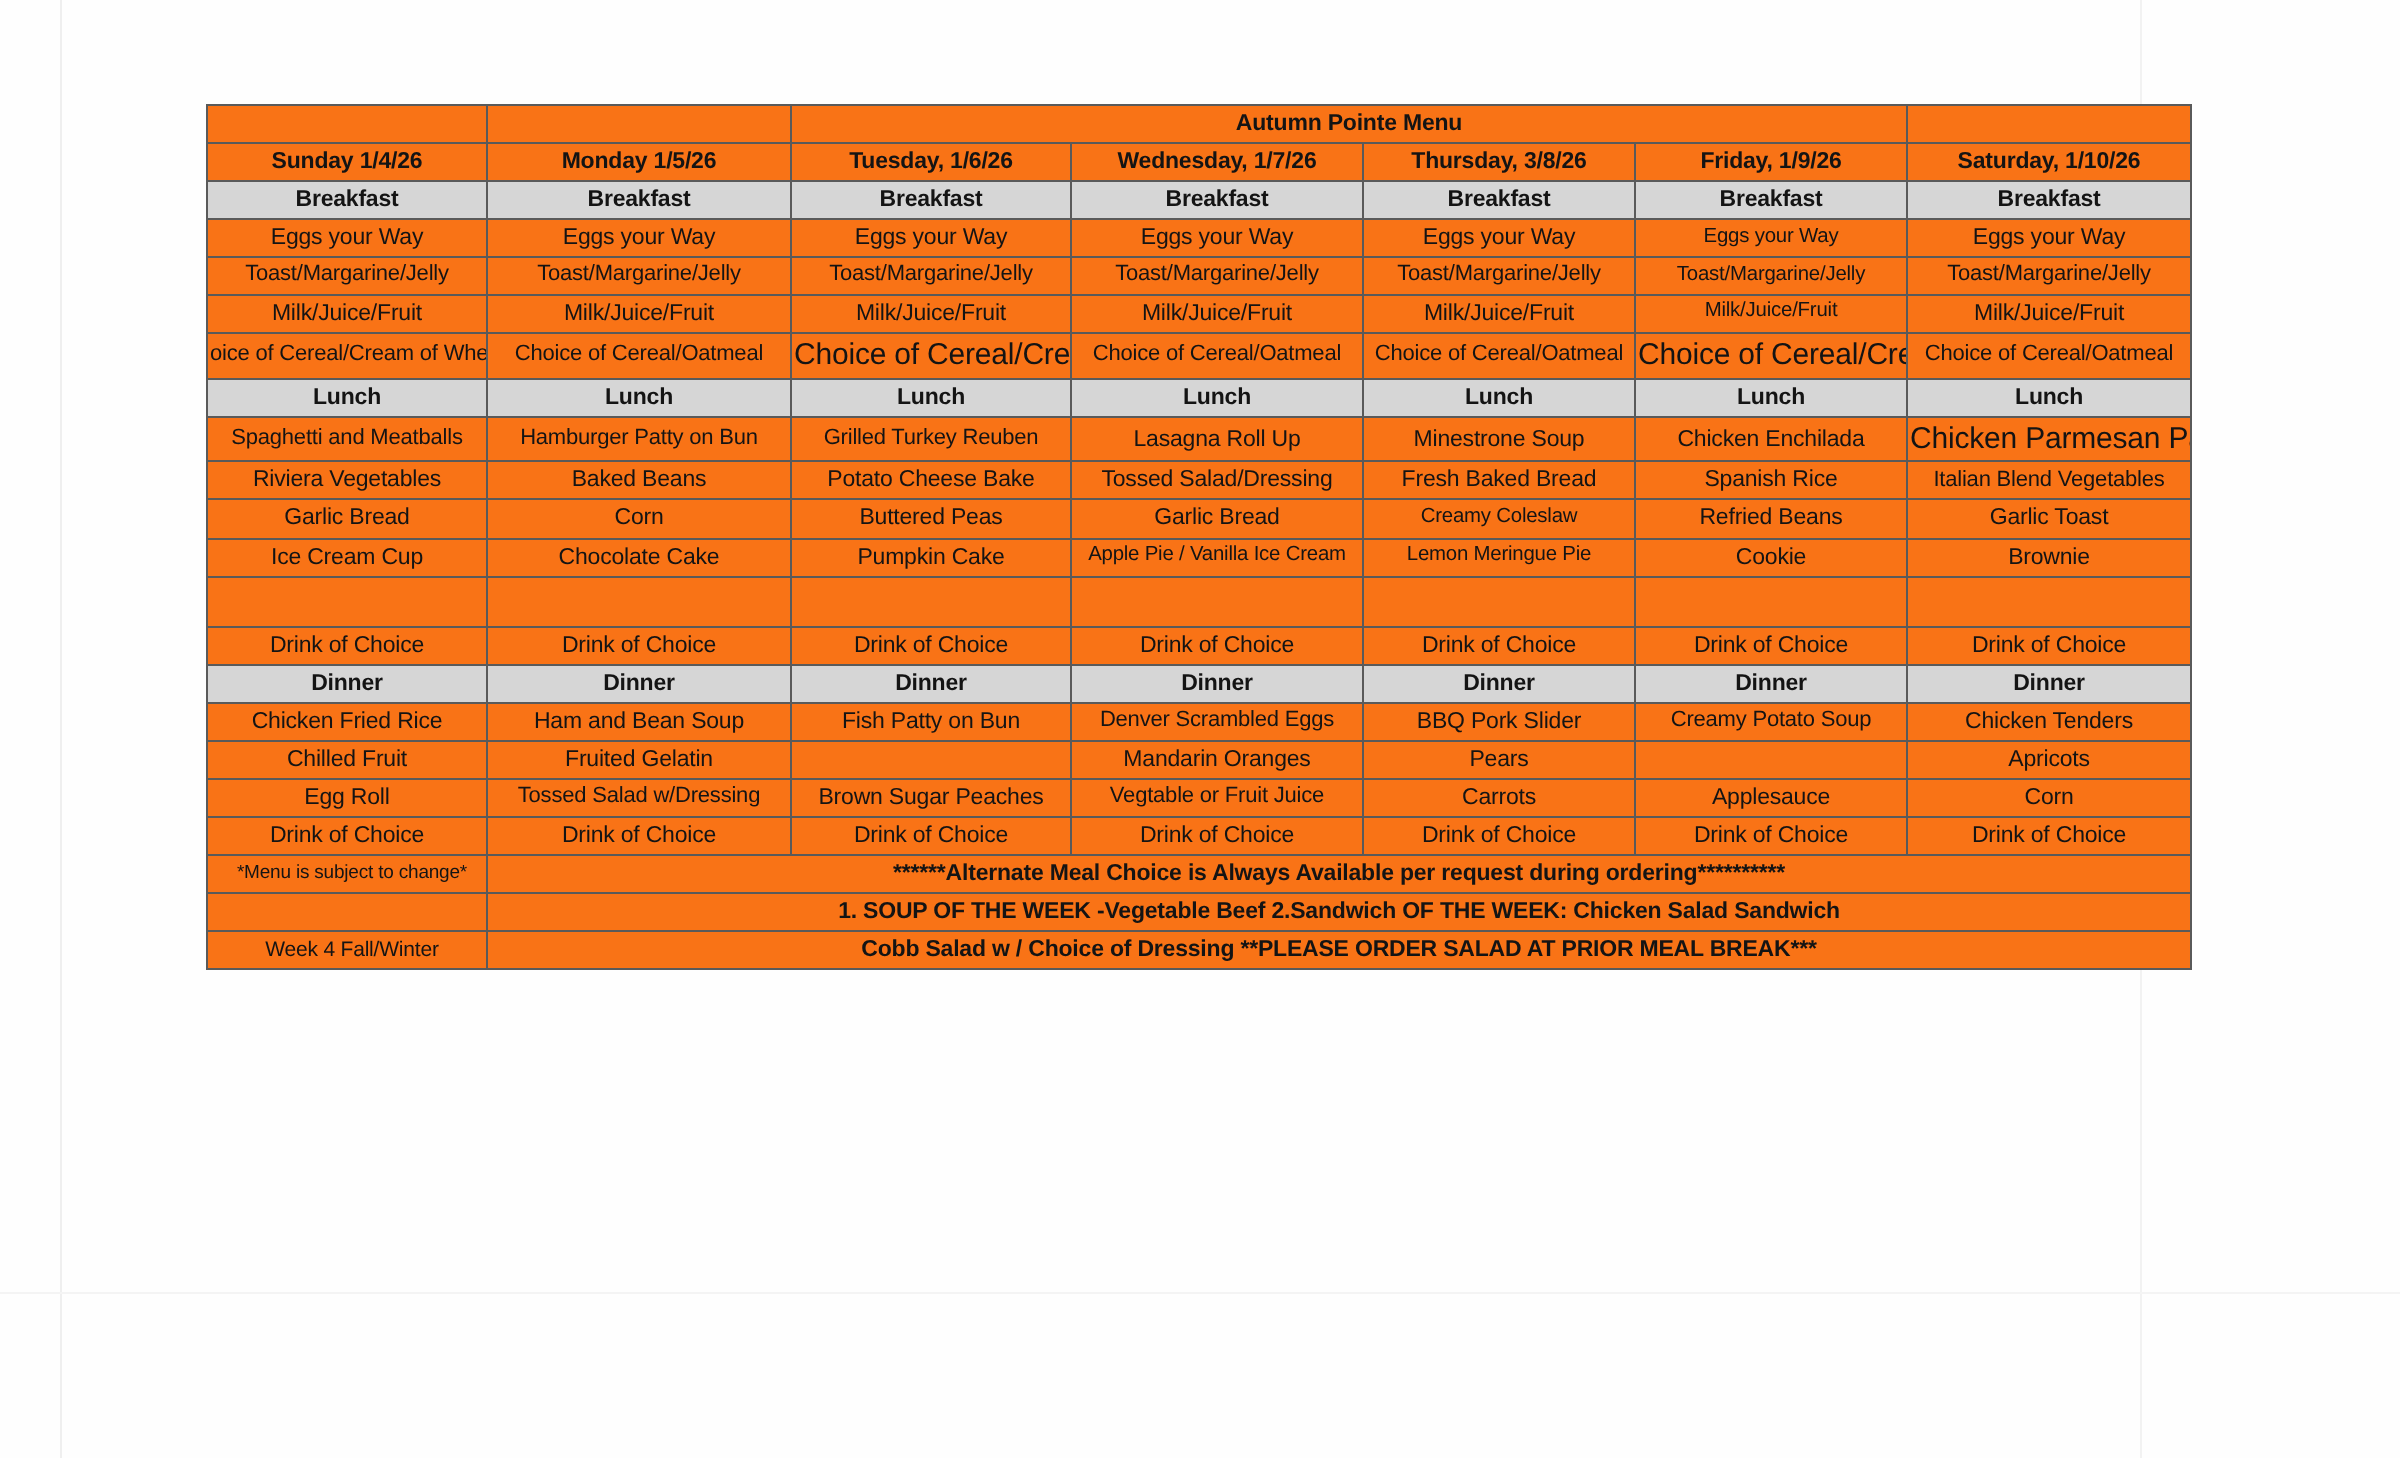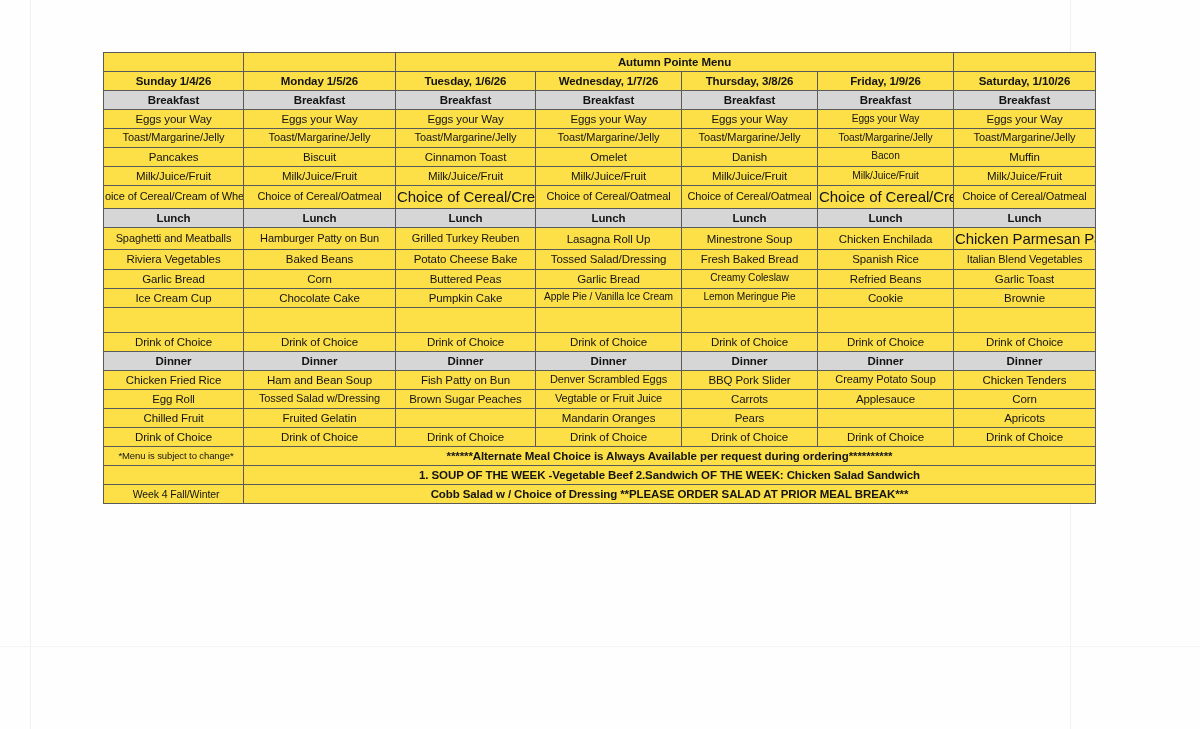--- a/index.html
+++ b/index.html
@@ -42,21 +42,21 @@
   .menu-wrap {
     position: absolute;
     left: 103px;
     top: 52px;
     width: 992px;
   }
   table.menu {
     border-collapse: collapse;
     table-layout: fixed;
     width: 992px;
-    background: #fde047;
+    background: #f97316;
   }
   table.menu td {
     border: 1px solid #5a5a5a;
     text-align: center;
     vertical-align: middle;
     font-size: 11.5px;
     line-height: 1.05;
     padding: 3px 1px;
     color: #141414;
     letter-spacing: -0.1px;
@@ -195,29 +195,20 @@
         <tr class="item">
           <td class="xsmall">Toast/Margarine/Jelly</td>
           <td class="xsmall">Toast/Margarine/Jelly</td>
           <td class="xsmall">Toast/Margarine/Jelly</td>
           <td class="xsmall">Toast/Margarine/Jelly</td>
           <td class="xsmall">Toast/Margarine/Jelly</td>
           <td class="small">Toast/Margarine/Jelly</td>
           <td class="xsmall">Toast/Margarine/Jelly</td>
         </tr>
         <tr class="item">
-          <td>Pancakes</td>
-          <td>Biscuit</td>
-          <td>Cinnamon Toast</td>
-          <td>Omelet</td>
-          <td>Danish</td>
-          <td class="small">Bacon</td>
-          <td>Muffin</td>
-        </tr>
-        <tr class="item">
           <td>Milk/Juice/Fruit</td>
           <td>Milk/Juice/Fruit</td>
           <td>Milk/Juice/Fruit</td>
           <td>Milk/Juice/Fruit</td>
           <td>Milk/Juice/Fruit</td>
           <td class="small">Milk/Juice/Fruit</td>
           <td>Milk/Juice/Fruit</td>
         </tr>
         <tr class="item">
           <td class="xsmall">oice of Cereal/Cream of Whe</td>
@@ -307,38 +298,38 @@
         <tr class="item">
           <td>Chicken Fried Rice</td>
           <td>Ham and Bean Soup</td>
           <td>Fish Patty on Bun</td>
           <td class="xsmall">Denver Scrambled Eggs</td>
           <td>BBQ Pork Slider</td>
           <td class="xsmall">Creamy Potato Soup</td>
           <td>Chicken Tenders</td>
         </tr>
         <tr class="item">
+          <td>Chilled Fruit</td>
+          <td>Fruited Gelatin</td>
+          <td class="blankcell"></td>
+          <td>Mandarin Oranges</td>
+          <td>Pears</td>
+          <td class="blankcell"></td>
+          <td>Apricots</td>
+        </tr>
+        <tr class="item">
           <td>Egg Roll</td>
           <td class="xsmall">Tossed Salad w/Dressing</td>
           <td>Brown Sugar Peaches</td>
           <td class="xsmall">Vegtable or Fruit Juice</td>
           <td>Carrots</td>
           <td>Applesauce</td>
           <td>Corn</td>
         </tr>
         <tr class="item">
-          <td>Chilled Fruit</td>
-          <td>Fruited Gelatin</td>
-          <td class="blankcell"></td>
-          <td>Mandarin Oranges</td>
-          <td>Pears</td>
-          <td class="blankcell"></td>
-          <td>Apricots</td>
-        </tr>
-        <tr class="item">
           <td>Drink of Choice</td>
           <td>Drink of Choice</td>
           <td>Drink of Choice</td>
           <td>Drink of Choice</td>
           <td>Drink of Choice</td>
           <td>Drink of Choice</td>
           <td>Drink of Choice</td>
         </tr>
 
         <tr class="footrow">

